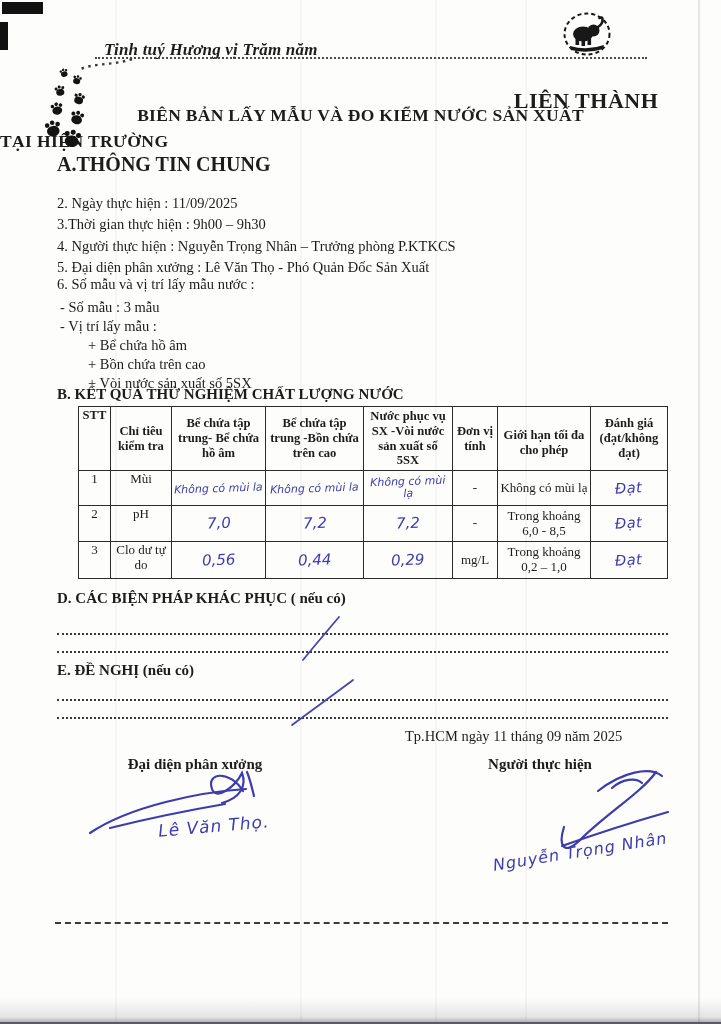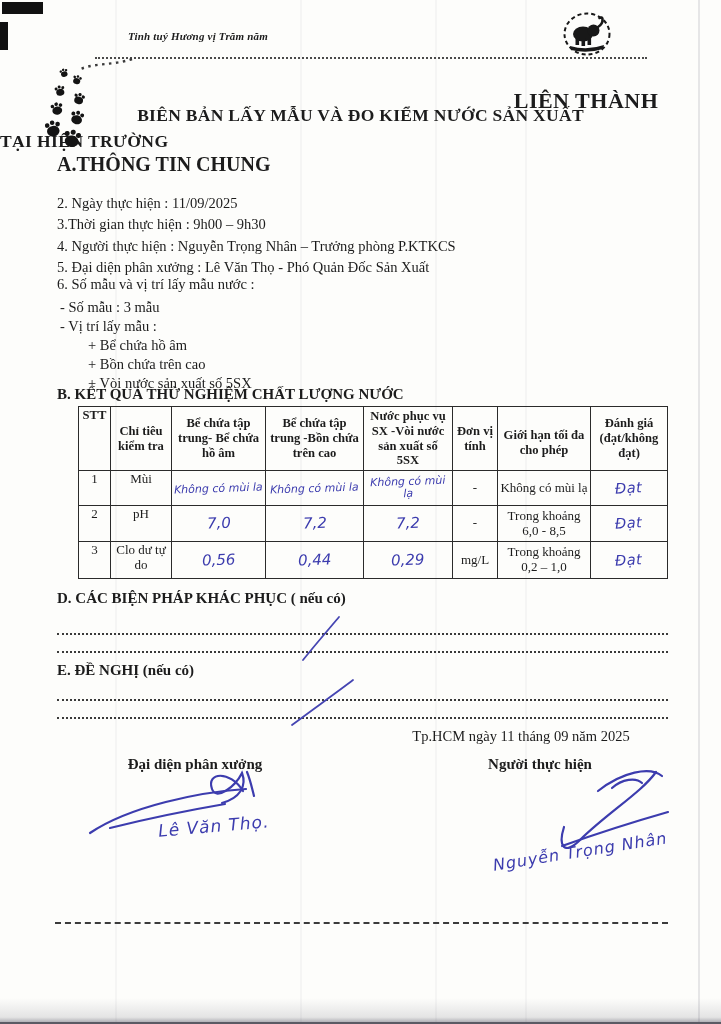--- a/index.html
+++ b/index.html
@@ -3,21 +3,21 @@
 <meta charset="utf-8">
 <style>
   html,body{margin:0;padding:0;background:#888;}
   #page{
     position:relative;width:721px;height:1024px;margin:0 auto;
     background:#fdfdfb;overflow:hidden;
     font-family:"Liberation Serif",serif;color:#1c1c1c;
   }
   .abs{position:absolute;}
   
-  .tagline{left:104px;top:30px;font-size:11px;font-weight:bold;font-style:italic;letter-spacing:.2px;margin-left:24px;}
+  .tagline{left:104px;top:40px;font-size:17px;font-weight:bold;font-style:italic;letter-spacing:.2px;}
   .dotrule{left:95px;top:57px;width:552px;height:0;border-top:2px dotted #4a4a4a;}
   .brand{left:500px;top:88px;width:172px;text-align:center;font-size:22px;font-weight:bold;letter-spacing:.5px;}
   .title1{left:0;top:105px;width:721px;text-align:center;font-size:17.5px;font-weight:bold;letter-spacing:.3px;}
   .title2{left:0;top:131px;width:620px;text-align:left;font-size:17.5px;font-weight:bold;letter-spacing:.4px;}
   .logo-wrap{left:562px;top:12px;width:50px;height:46px;}
   
   .sec-heading{font-weight:bold;font-size:20px;}
   .a-head{left:57px;top:153px;}
   .a-item{left:57px;font-size:14.5px;white-space:nowrap;}
   .a-sub{left:60px;font-size:14.5px;white-space:nowrap;}
@@ -32,21 +32,21 @@
   td.top{vertical-align:top;padding-top:2px;}
   .hw{font-family:"DejaVu Sans",sans-serif;font-style:italic;color:#3c3cae;}
   td .hw-small{font-size:11px;line-height:11.5px;display:inline-block;transform:rotate(-2deg);}
   td .hw-num{font-size:15px;display:inline-block;transform:rotate(-2deg);}
   td .hw-res{font-size:14.5px;display:inline-block;transform:rotate(-3deg);letter-spacing:.5px;}
   
   .d-head{left:57px;top:590px;font-size:15px;}
   .e-head{left:57px;top:662px;font-size:15px;}
   .dotline{left:57px;width:611px;height:0;border-top:2px dotted #3a3a3a;}
   
-  .dateline{left:405px;top:728px;width:232px;text-align:center;font-size:14.5px;}
+  .dateline{left:405px;top:728px;width:232px;text-align:left;font-size:14.5px;}
   .sig-title{top:756px;width:200px;text-align:center;font-weight:bold;font-size:15px;}
   .sig-name{font-family:"DejaVu Sans",sans-serif;font-style:italic;color:#3c3cae;}
   .sig-name-left{left:158px;top:816px;font-size:17px;transform:rotate(-5deg);letter-spacing:1px;}
   .sig-name-right{left:492px;top:842px;font-size:16px;transform:rotate(-9deg);letter-spacing:1px;}
   .bottom-dash{left:55px;top:922px;width:613px;height:0;border-top:2px dashed #3b3b3b;}
   .bottom-shade{left:0;bottom:0;width:721px;height:26px;background:linear-gradient(to bottom,rgba(95,95,108,0) 0%,rgba(95,95,108,.16) 80%,rgba(85,85,100,.45) 100%);border-bottom:2px solid #5a5a64;box-sizing:border-box;}
   
   .artifact{background:#111;}
   .streak{top:0;width:2px;height:1024px;background:rgba(90,90,110,.05);}
   .overlay-svg{position:absolute;left:0;top:0;pointer-events:none;}

